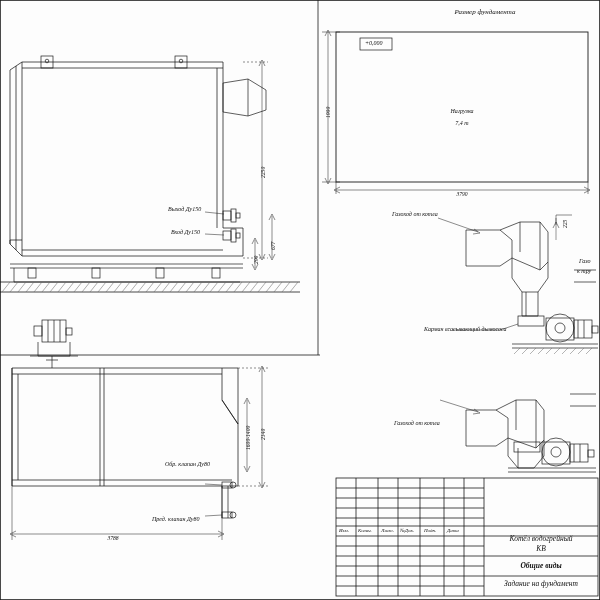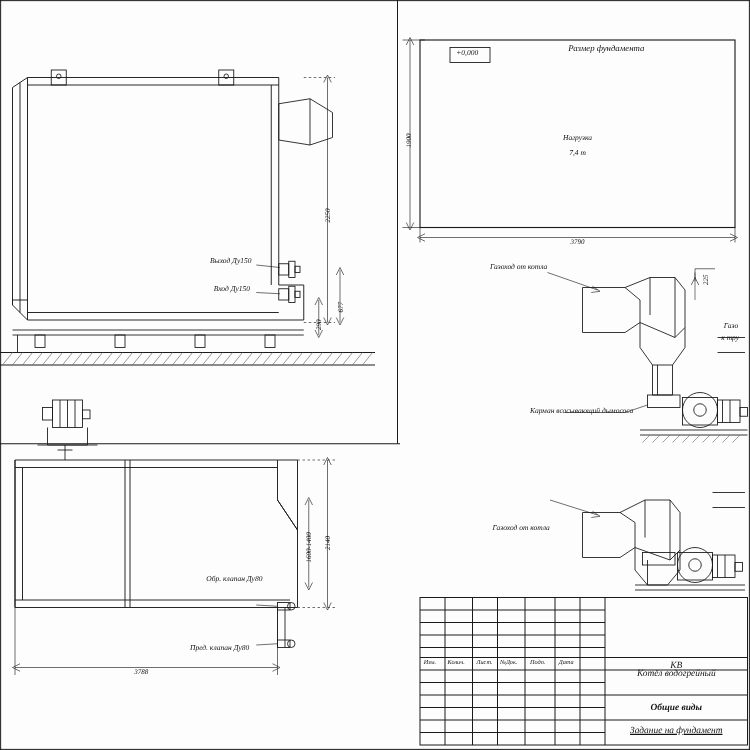--- a/index.html
+++ b/index.html
@@ -348,21 +348,21 @@
         <line x1="464" y1="478" x2="464" y2="596"></line>
 
         <line x1="336" y1="488" x2="484" y2="488"></line>
         <line x1="336" y1="498" x2="484" y2="498"></line>
         <line x1="336" y1="508" x2="484" y2="508"></line>
         <line x1="336" y1="518" x2="484" y2="518"></line>
       </g>
     </g>
   </svg>
 
-  <div class="lbl ttl" style="left:485px; top:8px; transform:translateX(-50%);margin-top:27px;">Размер фундамента</div>
+  <div class="lbl ttl" style="left:485px; top:8px; transform:translateX(-50%);">Размер фундамента</div>
 
   <div class="lbl" style="left:365px; top:40px;">+0,000</div>
   <div class="lbl" style="left:462px; top:108px; transform:translateX(-50%);">Нагрузка</div>
   <div class="lbl" style="left:462px; top:120px; transform:translateX(-50%);">7,4 т</div>
   <div class="lbl sz" style="left:462px; top:191px; transform:translateX(-50%);">3790</div>
   <div class="lbl sz vert" style="left:325px; top:118px;">1900</div>
 
   <div class="lbl" style="left:168px; top:206px;">Выход Ду150</div>
   <div class="lbl" style="left:171px; top:229px;">Вход Ду150</div>
   <div class="lbl sz vert" style="left:260px; top:178px;">2250</div>
@@ -384,17 +384,17 @@
   <div class="lbl sz vert" style="left:245px; top:450px;">1600-1400</div>
 
   <div class="lbl tblhdr" style="left:339px; top:528px;">Изм.</div>
   <div class="lbl tblhdr" style="left:358px; top:528px;">Колич.</div>
   <div class="lbl tblhdr" style="left:381px; top:528px;">Лист.</div>
   <div class="lbl tblhdr" style="left:400px; top:528px;">№Док.</div>
   <div class="lbl tblhdr" style="left:424px; top:528px;">Подп.</div>
   <div class="lbl tblhdr" style="left:447px; top:528px;">Дата</div>
 
   <div class="lbl stamp" style="left:541px; top:535px; transform:translateX(-50%);text-align:center;">Котёл водогрейный</div>
-  <div class="lbl stamp" style="left:541px; top:528px; transform:translateX(-50%);font-style:italic;">КВ</div>
+  <div class="lbl stamp" style="left:541px; top:545px; transform:translateX(-50%);font-style:italic;">КВ</div>
   <div class="lbl stamp" style="left:541px; top:562px; transform:translateX(-50%);font-weight:bold;">Общие виды</div>
-  <div class="lbl stamp" style="left:541px; top:580px; transform:translateX(-50%);text-decoration:underline;">Задание на фундамент</div>
+  <div class="lbl stamp" style="left:541px; top:580px; transform:translateX(-50%);">Задание на фундамент</div>
 
 </div>
 
 </body></html>

